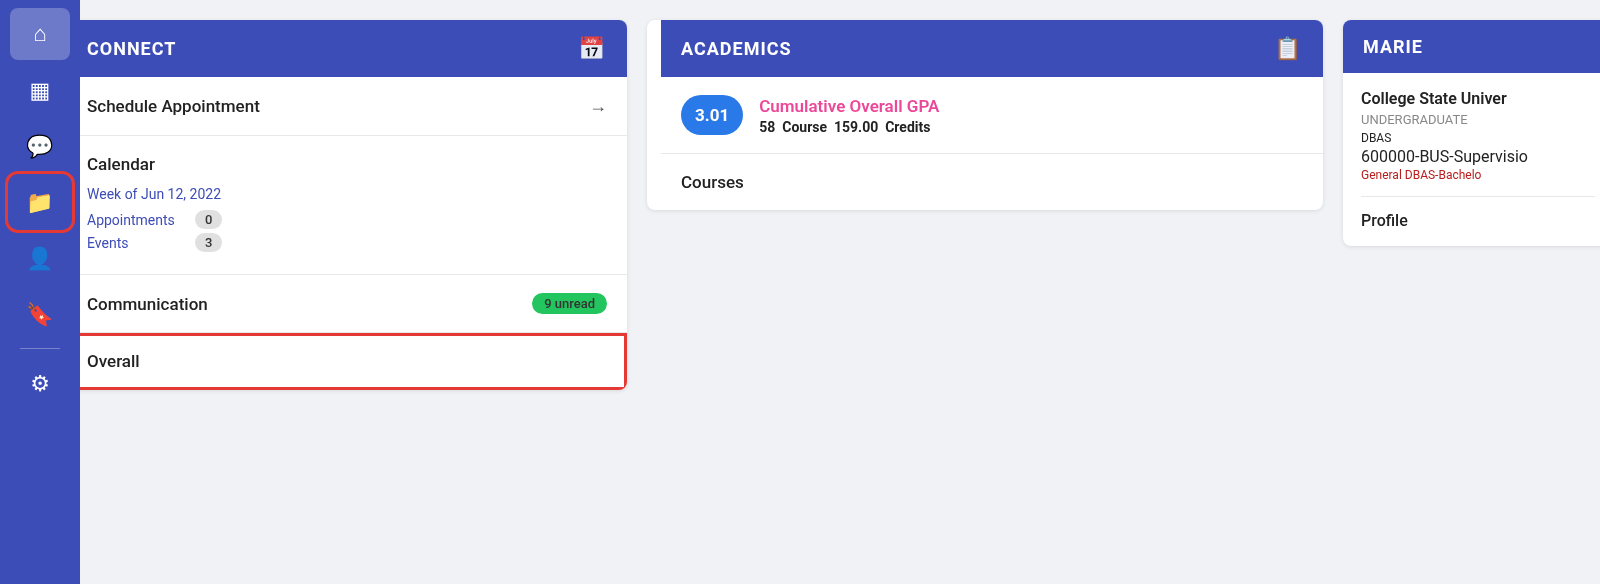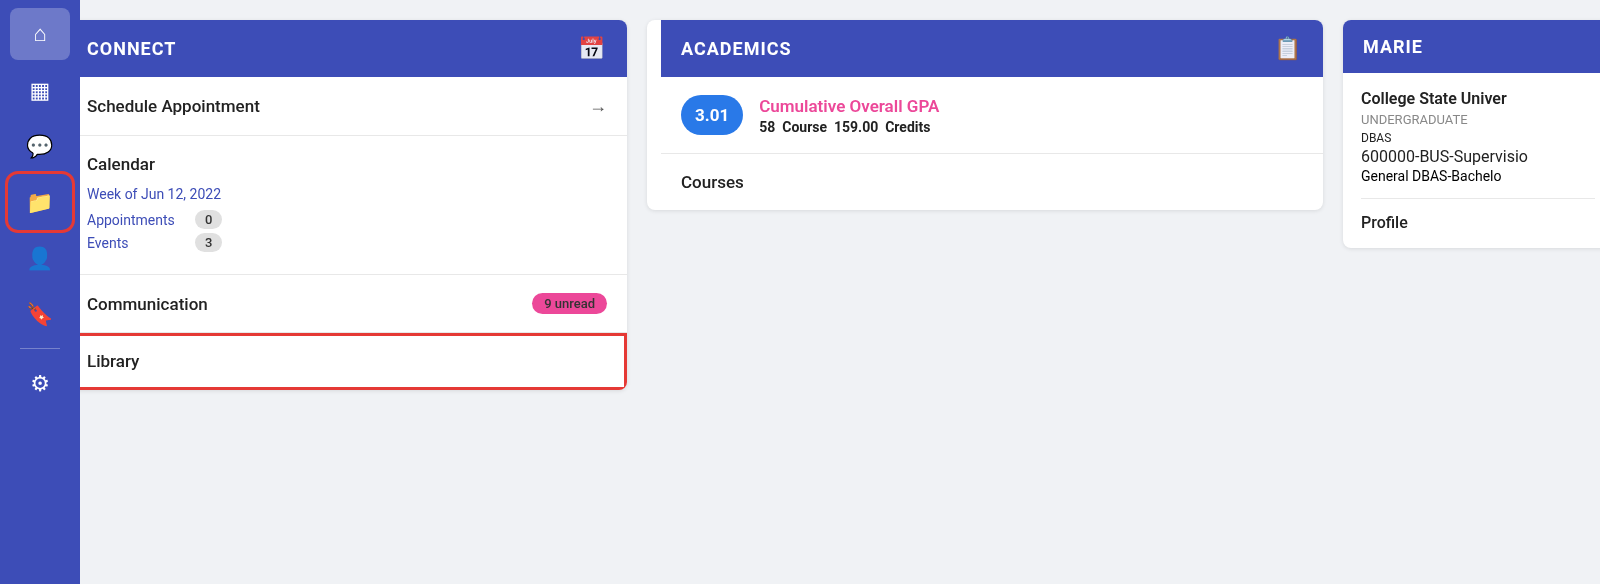--- a/index.html
+++ b/index.html
@@ -142,21 +142,21 @@
     .badge {
       background: #e0e0e0;
       border-radius: 12px;
       padding: 2px 10px;
       font-size: 13px;
       color: #333;
       font-weight: 500;
     }
 
     .unread-badge {
-      background: #ec4899;
+      background: #22c55e;
       border-radius: 14px;
       padding: 3px 12px;
       font-size: 13px;
       color: #333;
       font-weight: 500;
     }
 
     .library-item {
       padding: 18px 20px;
       border-bottom: 1px solid #e8e8e8;
@@ -227,22 +227,22 @@
       font-size: 12px;
       color: #222;
       margin-bottom: 2px;
     }
     .marie-code {
       font-size: 16px;
       color: #222;
       margin-bottom: 2px;
     }
     .marie-degree {
-      font-size: 14px;
-      color: #000000;
+      font-size: 12px;
+      color: #b91c1c;
     }
     .marie-divider {
       height: 1px;
       background: #e8e8e8;
       margin: 14px 0;
     }
     .profile-link {
       font-size: 16px;
       color: #222;
       font-weight: 500;
@@ -304,21 +304,21 @@
             <span class="badge">3</span>
           </div>
         </div>
 
         <div class="connect-item">
           <span class="connect-item-label">Communication</span>
           <span class="unread-badge">9 unread</span>
         </div>
 
         <div class="library-item">
-          <span class="connect-item-label">Library</span>
+          <span class="connect-item-label">Overall</span>
         </div>
 
       </div>
     </div>
 
     <div class="card card-academics">
       <div class="card-header">
         <span>ACADEMICS</span>
         <span class="card-header-icon">📋</span>
       </div>

